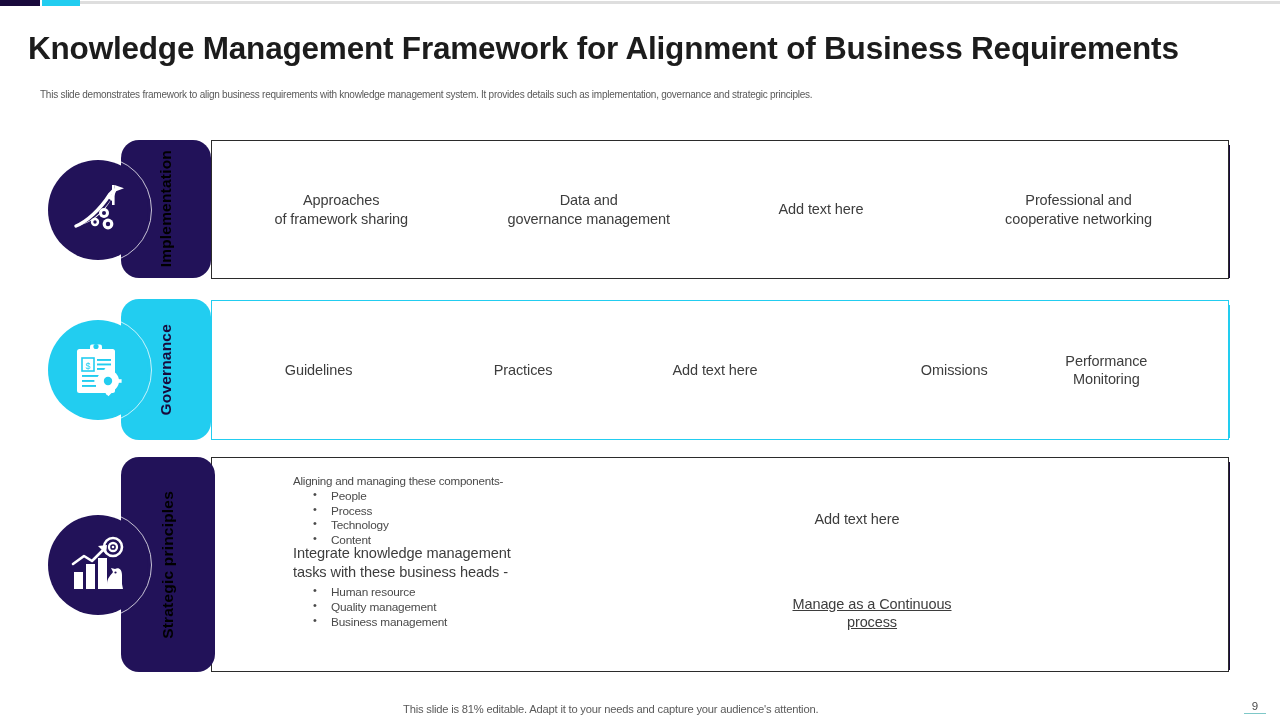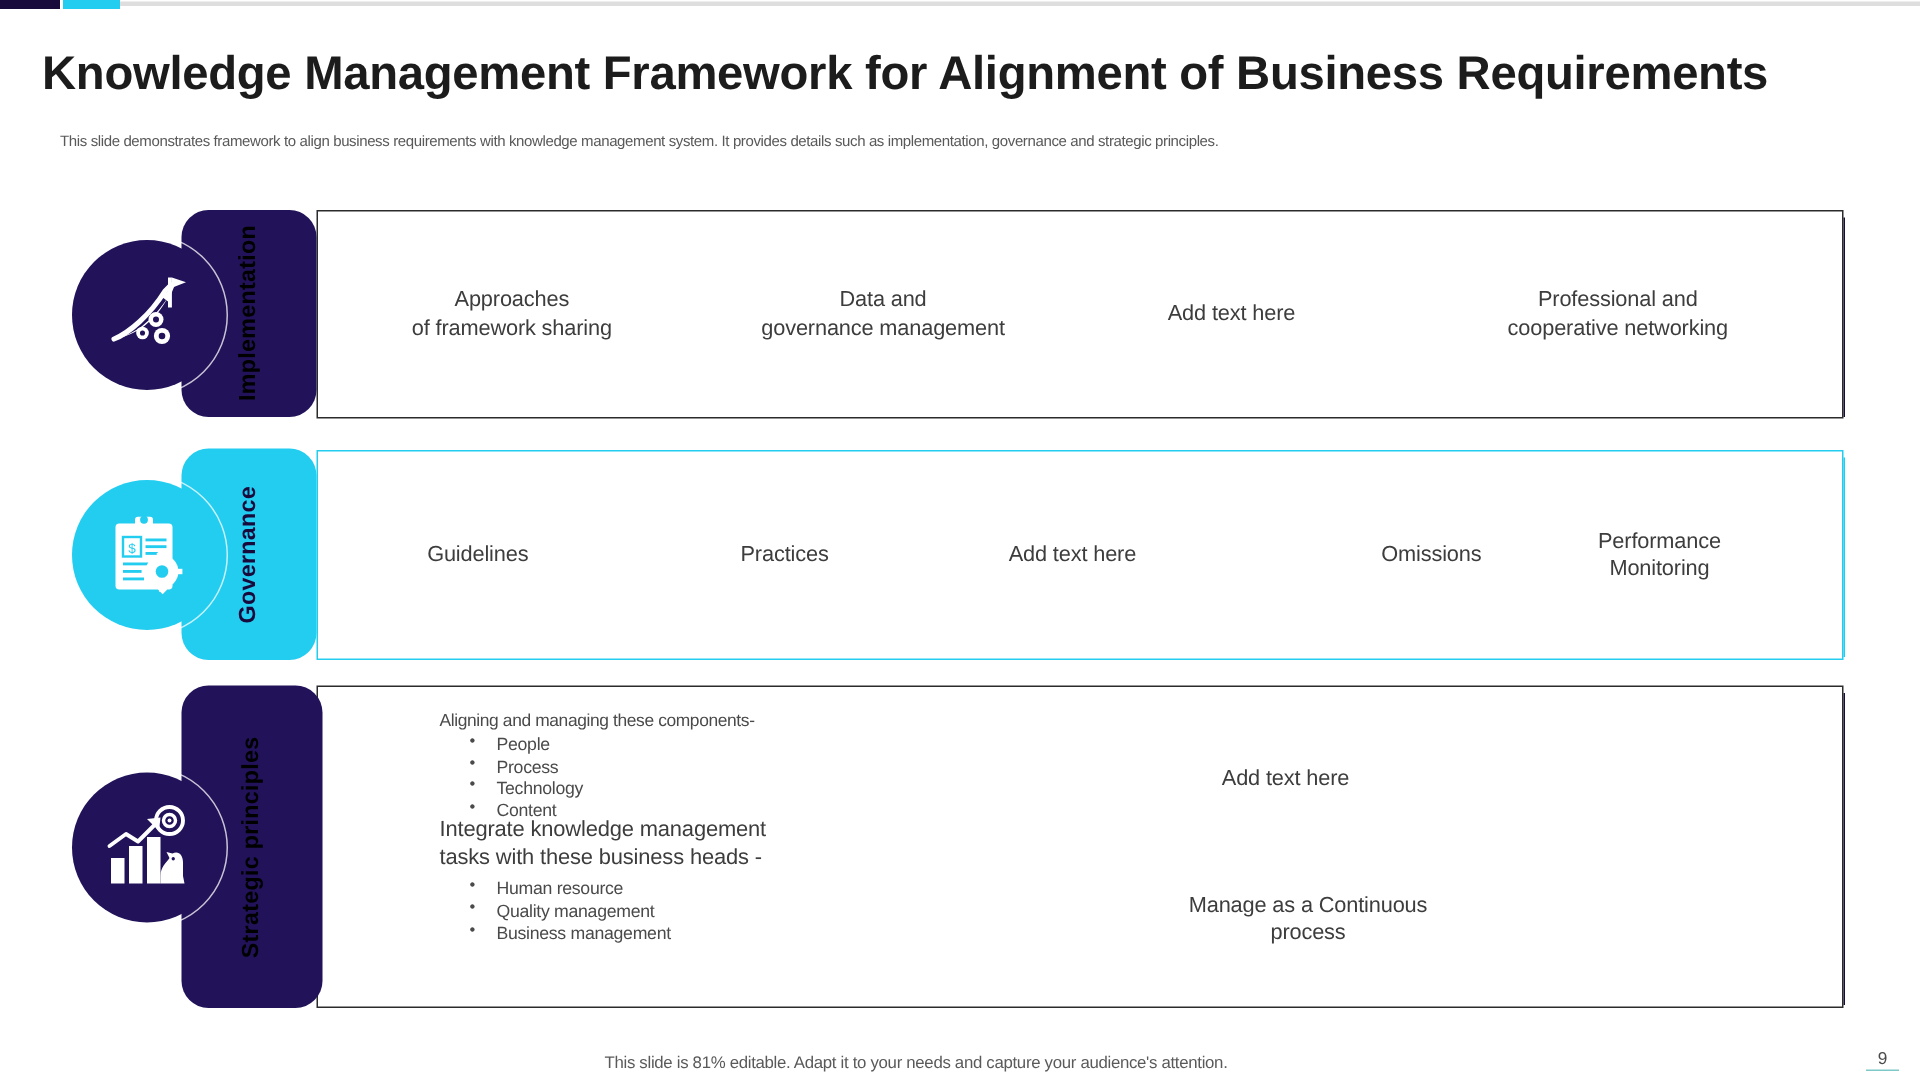--- a/index.html
+++ b/index.html
@@ -232,21 +232,21 @@
       <div class="r3-lead big">Integrate knowledge management
 tasks with these business heads -</div>
       <ul class="r3-list" style="margin-top:4px;">
         <li>Human resource</li>
         <li>Quality management</li>
         <li>Business management</li>
       </ul>
     </div>
 
     <div class="r3-right" style="left:757px; top:510px; width:200px; white-space:pre-line;">Add text here</div>
-    <div class="r3-right" style="left:772px; top:595px; width:200px; white-space:pre-line;">Manage as a Continuous
+    <div class="r3-right" style="left:772px; top:595px; width:200px; white-space:pre-line;text-decoration:underline;">Manage as a Continuous
 process</div>
   </div>
 
   <div class="footer-note">This slide is 81% editable. Adapt it to your needs and capture your audience's attention.</div>
   <div class="page-num">
     <div>9</div>
     <div class="rule"></div>
   </div>
 
 </div>

